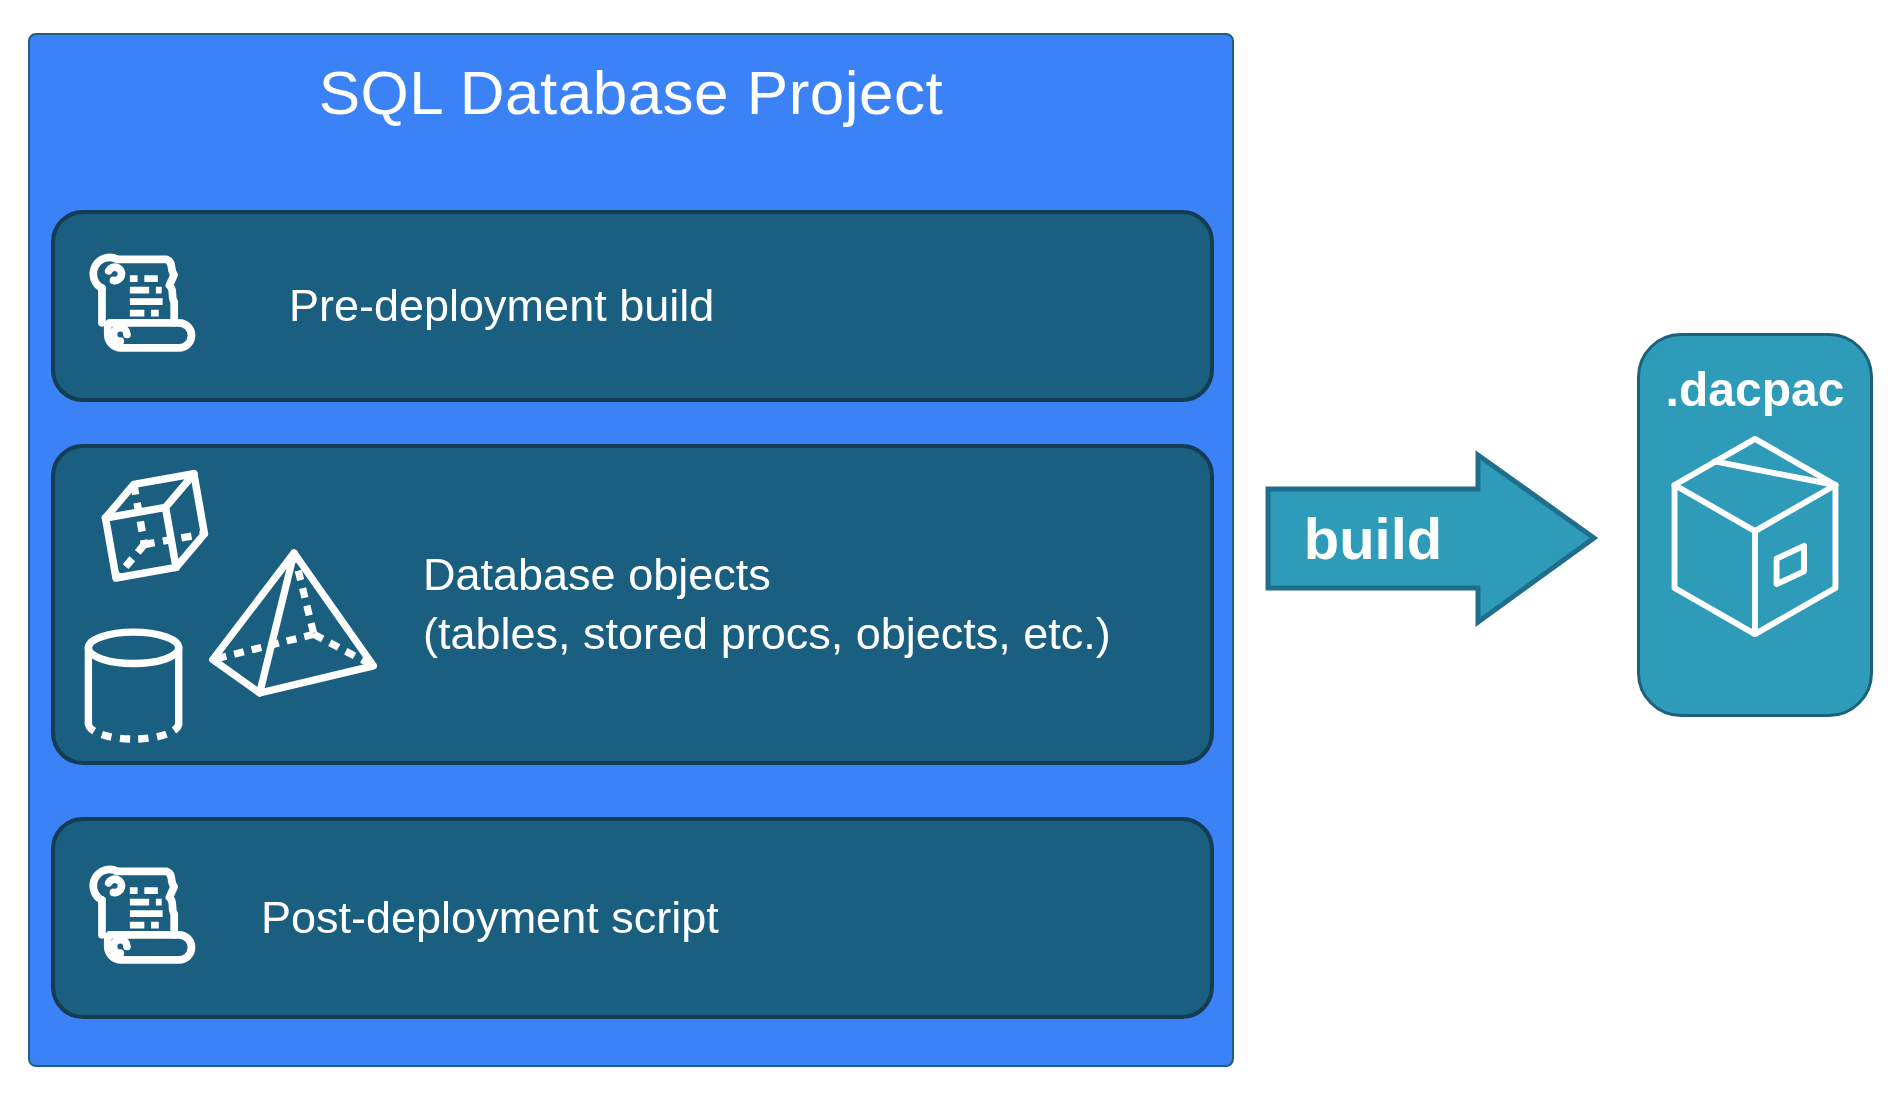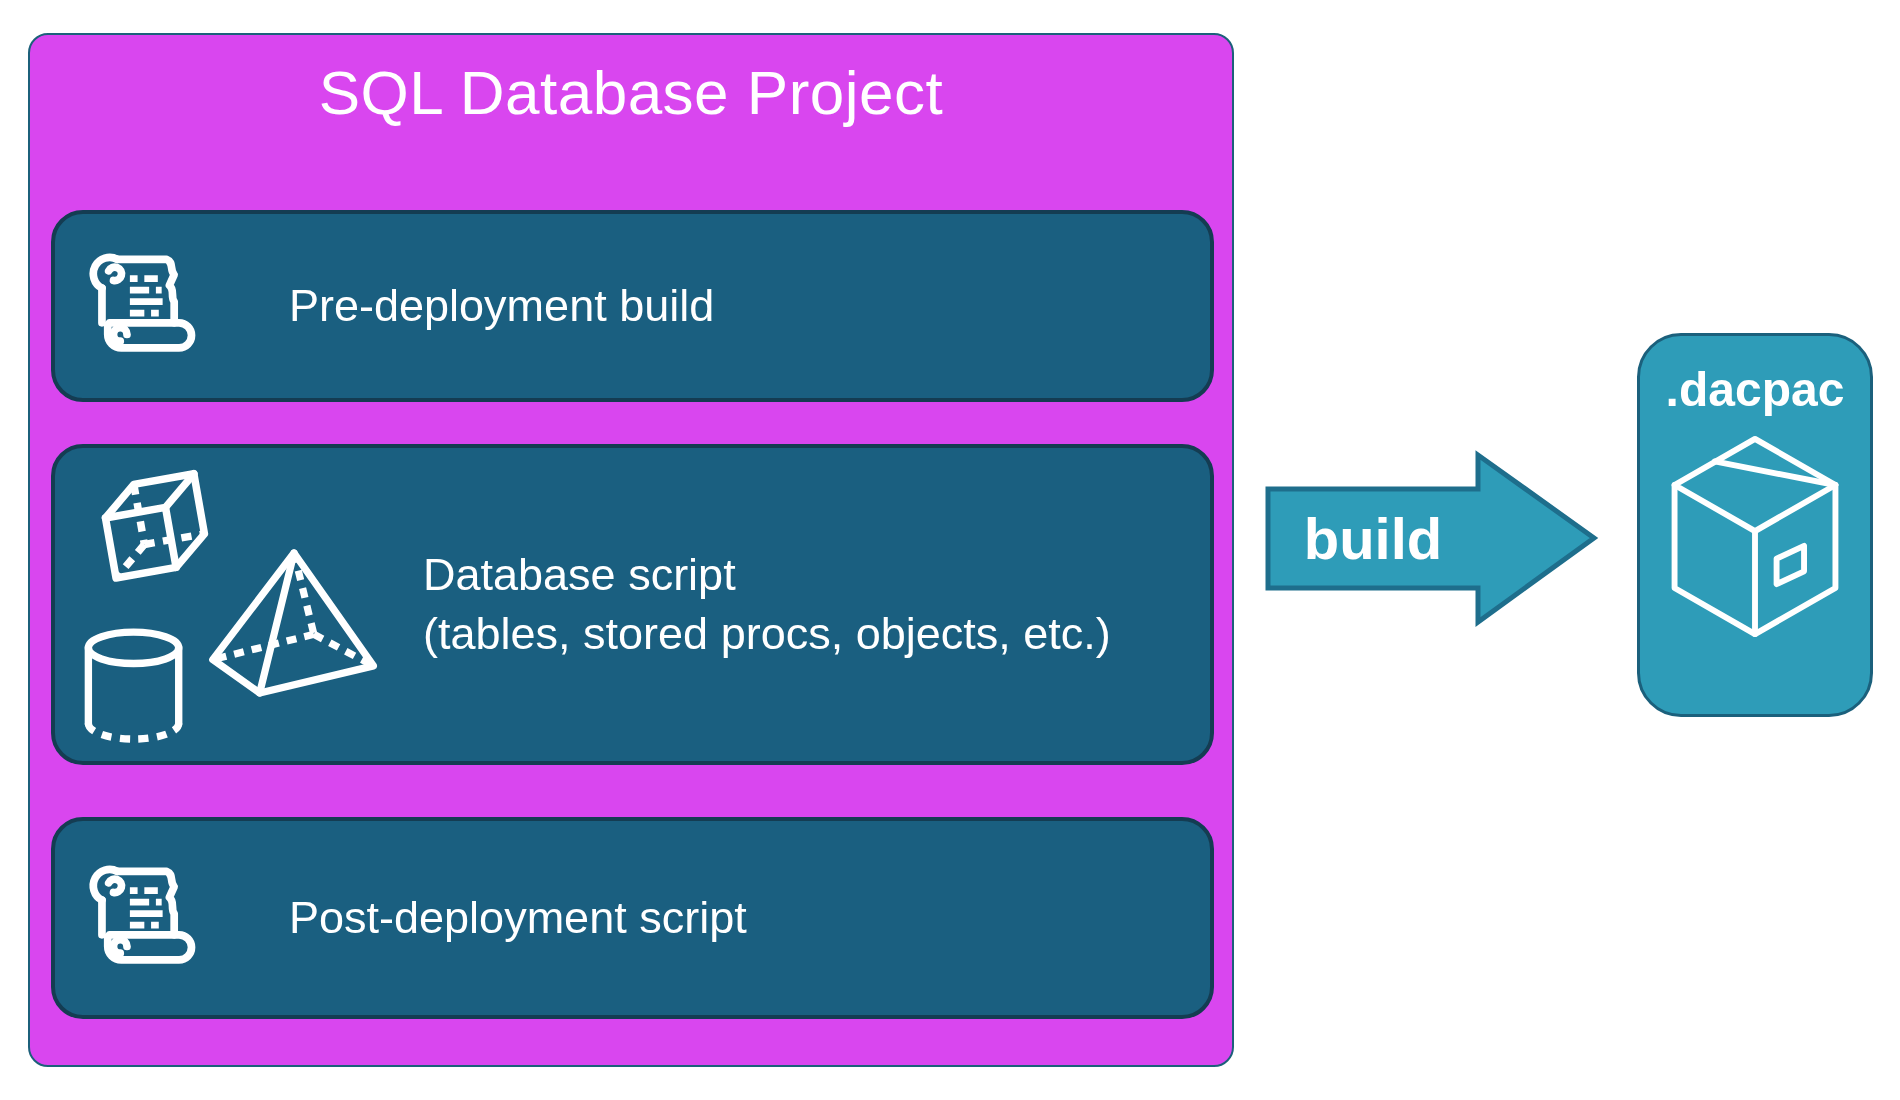--- a/index.html
+++ b/index.html
@@ -18,23 +18,23 @@
     background: #ffffff;
   }
 
   
   .project-box {
     position: absolute;
     left: 28px;
     top: 33px;
     width: 1206px;
     height: 1034px;
-    background: #d946ef;
+    background: #3b82f6;
     border: 2px solid #1C607A;
-    border-radius: 20px;
+    border-radius: 8px;
     box-sizing: border-box;
   }
   .project-title {
     position: absolute;
     top: 22px;
     left: 0;
     right: 0;
     text-align: center;
     font-size: 62px;
     font-weight: 400;
@@ -59,21 +59,21 @@
   .row-obj  { top: 409px; height: 321px; padding-left: 26px; }
   .row-post { top: 782px; height: 202px; padding-left: 20px; }
 
   .row-label {
     font-size: 45px;
     font-weight: 400;
     color: #ffffff;
     line-height: 1.3;
   }
   .row-pre  .row-label { margin-left: 84px; }
-  .row-post .row-label { margin-left: 84px; }
+  .row-post .row-label { margin-left: 56px; }
   .row-obj  .row-label { margin-left: 40px; }
 
   .scroll-icon-wrap {
     width: 130px;
     height: 122px;
     flex: 0 0 auto;
   }
 
   
   .shapes-cluster {
@@ -187,21 +187,21 @@
           </g>
         </svg>
         <svg class="shape-cylinder" width="106" height="126" viewBox="0 0 115 135" fill="none" stroke="#ffffff" stroke-width="8" stroke-linecap="round" stroke-linejoin="round">
           <ellipse cx="57" cy="25" rx="49" ry="17"></ellipse>
           <path d="M8,25 L8,107"></path>
           <path d="M106,25 L106,107"></path>
           <path d="M8,107 A49,17 0 0 0 106,107" stroke-dasharray="11 9" stroke-linecap="butt"></path>
         </svg>
       </span>
       <span class="row-label">
-        <span>Database script</span><br>
+        <span>Database objects</span><br>
         <span>(tables, stored procs, objects, etc.)</span>
       </span>
     </div>
 
     <div class="row row-post">
       <span class="scroll-icon-wrap">
         <svg width="130" height="122" viewBox="0 0 135 125" fill="none" stroke="#ffffff" stroke-width="8" stroke-linecap="round" stroke-linejoin="round">
           <path d="M44,14 A16,16 0 1 0 28,44"></path>
           <path d="M35,26 a7,7 0 1 1 5,10"></path>
           <path d="M44,14 H95 C103,17 98,25 103,30 L98,41 C104,46 99,53 103,58 L103,80"></path>

